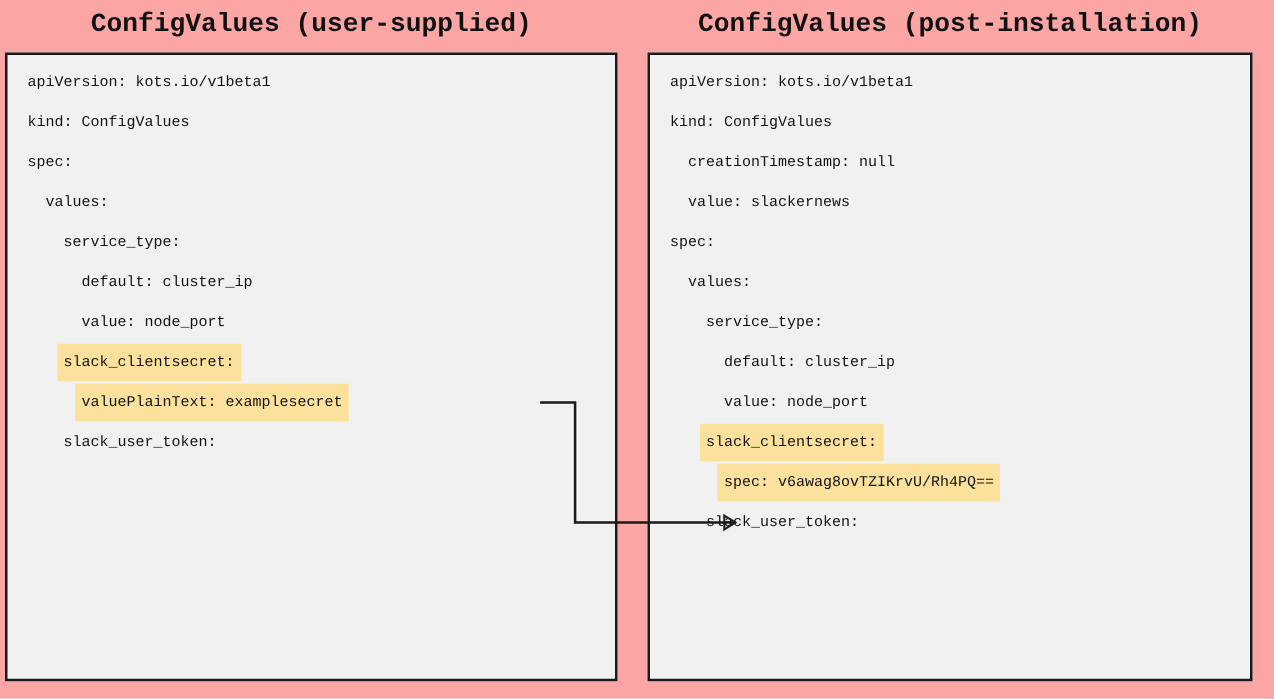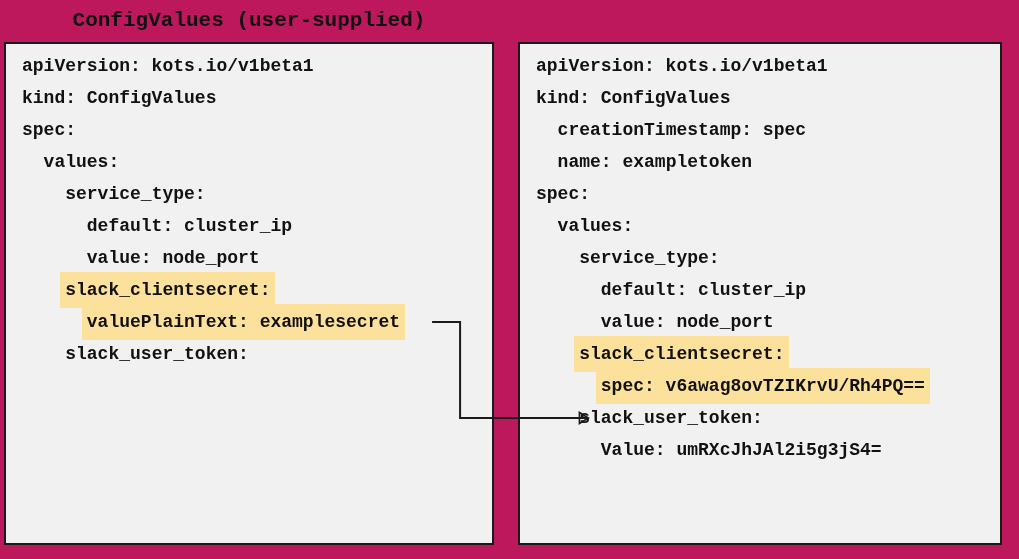--- a/index.html
+++ b/index.html
@@ -8,21 +8,21 @@
     --border: #1A1A1A;
     --text: #111111;
     --arrow: #1A1A1A;
   }
   * { box-sizing: border-box; }
   html, body { margin: 0; padding: 0; background: #ffffff; }
   .canvas {
     position: relative;
     width: 1019px;
     height: 559px;
-    background: #be185d;
+    background: #fca5a5;
     overflow: hidden;
     font-family: "Liberation Mono", "DejaVu Sans Mono", monospace;
     color: var(--text);
   }
   .panel-title {
     position: absolute;
     top: 5px;
     height: 32px;
     line-height: 32px;
     text-align: center;
@@ -39,22 +39,22 @@
     background: var(--panel-bg);
     border: 2px solid var(--border);
     padding: 6px 0 0 16px;
     overflow: hidden;
   }
   .panel-left  { left: 4px;   width: 490px; }
   .panel-right { left: 518px; width: 484px; }
   .code-line {
     height: 32px;
     line-height: 32px;
-    font-size: 18px;
-    font-weight: 700;
+    font-size: 12px;
+    font-weight: 400;
     white-space: pre;
   }
   .code-line span { white-space: pre; }
   .hl {
     background: var(--hl);
     padding: 8px 5px;
     margin-left: -5px;
   }
   .arrow-svg {
     position: absolute;
@@ -64,51 +64,52 @@
     pointer-events: none;
   }
 </style>
 </head>
 <body>
 
 <div class="canvas">
 
   <div class="panel-title title-left">ConfigValues (user-supplied)</div>
 
+  <div class="panel-title title-right">ConfigValues (post-installation)</div>
 
   <div class="panel panel-left">
     <div>
         <div class="code-line"><span></span><span>apiVersion: kots.io/v1beta1</span></div>
         <div class="code-line"><span></span><span>kind: ConfigValues</span></div>
         <div class="code-line"><span></span><span>spec:</span></div>
         <div class="code-line"><span>  </span><span>values:</span></div>
         <div class="code-line"><span>    </span><span>service_type:</span></div>
         <div class="code-line"><span>      </span><span>default: cluster_ip</span></div>
         <div class="code-line"><span>      </span><span>value: node_port</span></div>
         <div class="code-line"><span>    </span><span class="hl">slack_clientsecret:</span></div>
         <div class="code-line"><span>      </span><span class="hl">valuePlainText: examplesecret</span></div>
         <div class="code-line"><span>    </span><span>slack_user_token:</span></div>
       </div>
   </div>
 
   <div class="panel panel-right">
     <div>
         <div class="code-line"><span></span><span>apiVersion: kots.io/v1beta1</span></div>
         <div class="code-line"><span></span><span>kind: ConfigValues</span></div>
-        <div class="code-line"><span>  </span><span>creationTimestamp: spec</span></div>
-        <div class="code-line"><span>  </span><span>name: exampletoken</span></div>
+        <div class="code-line"><span>  </span><span>creationTimestamp: null</span></div>
+        <div class="code-line"><span>  </span><span>value: slackernews</span></div>
         <div class="code-line"><span></span><span>spec:</span></div>
         <div class="code-line"><span>  </span><span>values:</span></div>
         <div class="code-line"><span>    </span><span>service_type:</span></div>
         <div class="code-line"><span>      </span><span>default: cluster_ip</span></div>
         <div class="code-line"><span>      </span><span>value: node_port</span></div>
         <div class="code-line"><span>    </span><span class="hl">slack_clientsecret:</span></div>
         <div class="code-line"><span>      </span><span class="hl">spec: v6awag8ovTZIKrvU/Rh4PQ==</span></div>
         <div class="code-line"><span>    </span><span>slack_user_token:</span></div>
-        <div class="code-line"><span>      </span><span>Value: umRXcJhJAl2i5g3jS4=</span></div>
+        <div class="code-line"><span>      </span></div>
       </div>
   </div>
 
   <svg class="arrow-svg" viewBox="0 0 1019 559" xmlns="http://www.w3.org/2000/svg">
     <polyline points="432.078125,322 460.078125,322 460.078125,418 587.421875,418" fill="none" stroke="var(--arrow)" stroke-width="2"></polyline>
     <polygon points="579.421875,412.5 588.421875,418 579.421875,423.5" fill="none" stroke="var(--arrow)" stroke-width="1.6" stroke-linejoin="miter"></polygon>
   </svg>
 
 </div>
 

